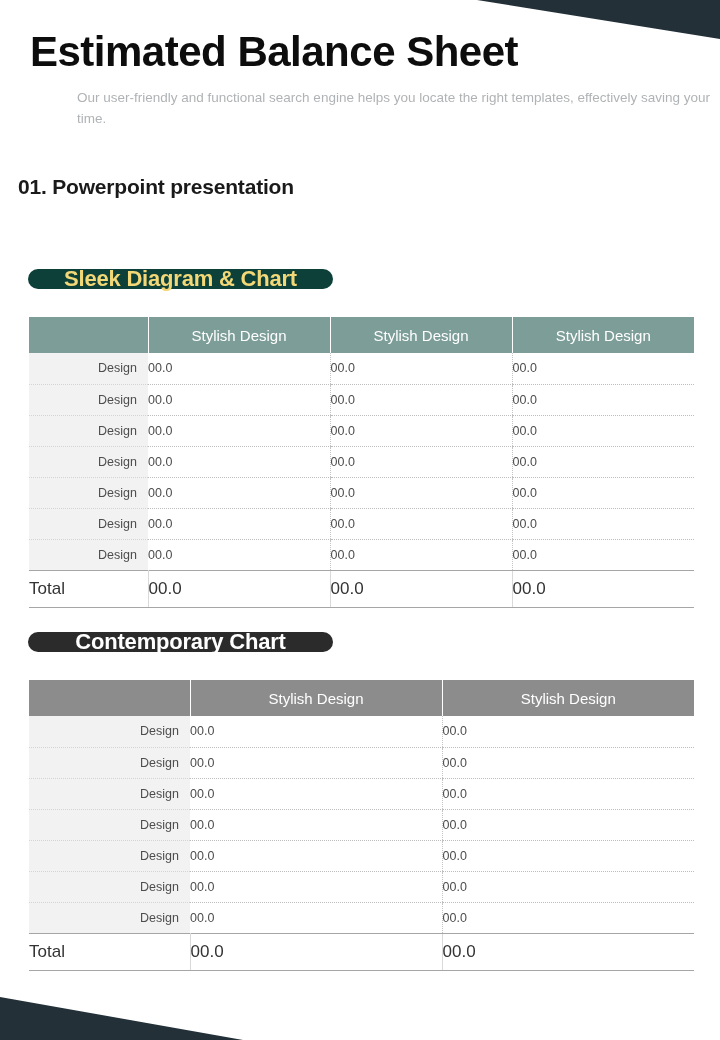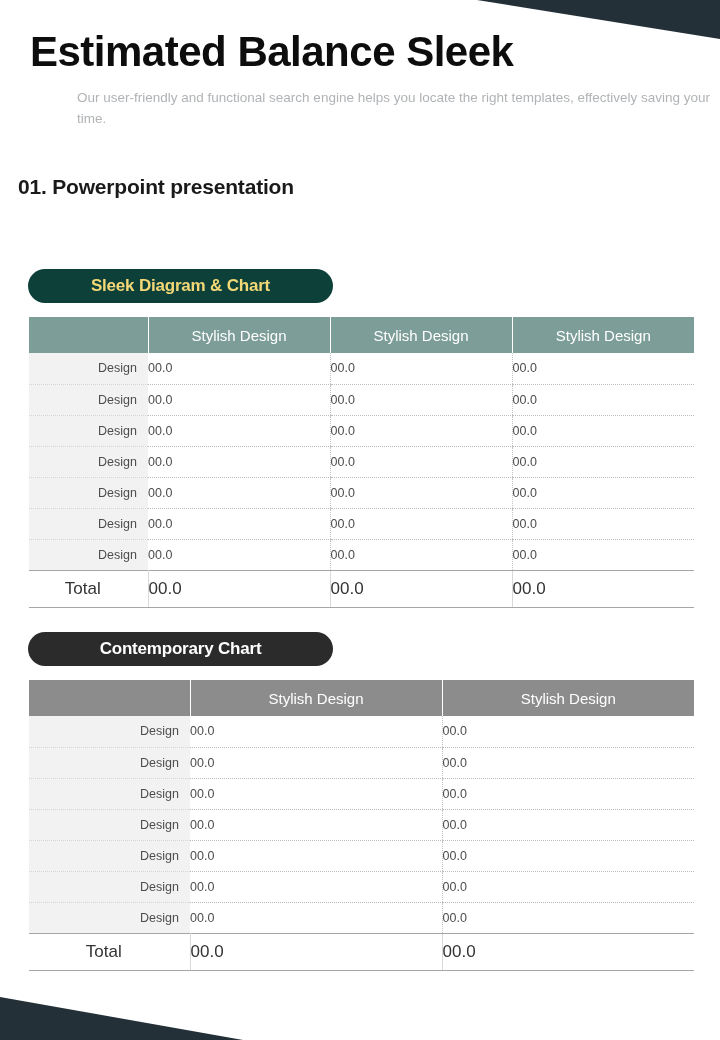--- a/index.html
+++ b/index.html
@@ -61,27 +61,27 @@
     font-size:11px;
     line-height:1.62;
     color:#4a4a4a;
     text-align:justify;
     width:665px;
   }
 
   
   .pill {
     position:absolute;
-    height:34px;
+    height:20px;
     width:305px;
     border-radius:17px;
     display:flex;
     align-items:center;
     justify-content:center;
-    font-size:17px;
+    font-size:22px;
     font-weight:bold;
     letter-spacing:-0.2px;
   }
   .pill-green { left:28px; top:269px; background:#0c4039; color:#f4d877; }
   .pill-dark  { left:28px; top:632px; background:#2b2b2b; color:#ffffff; }
 
   
   .tbl {
     position:absolute;
     border-collapse:collapse;
@@ -131,39 +131,39 @@
   .tbl tr.total-row td {
     height:37px;
     background:#ffffff;
     font-size:17px;
     color:#333333;
     border-top:1.4px solid #a6a6a6;
     border-bottom:1.4px solid #a6a6a6;
   }
   .tbl tr.total-row td.lbl {
     background:#ffffff;
-    text-align:center;
+    text-align:left;
     padding-right:11px;
     border-right:1px solid #d9d9d9;
   }
   .tbl tr.total-row td.val { border-left:1px solid #d9d9d9; }
 
   
   .tbl thead tr th { border-top:none; }
 </style>
 </head>
 <body>
 
 <div class="page">
 
   <div class="corner-tri corner-tri-tr"></div>
   <div class="corner-tri corner-tri-bl"></div>
 
   <div class="header">
-    <div class="page-title">Estimated Balance Sleek</div>
+    <div class="page-title">Estimated Balance Sheet</div>
     <div class="page-subtitle">Our user-friendly and functional search engine helps you locate the right templates, effectively saving your time.</div>
   </div>
 
   <div class="section-head">
     <div class="section-title">01. Powerpoint presentation</div>
   </div>
 
   <div class="pill pill-green">
     <span>Sleek Diagram &amp; Chart</span>
   </div>

